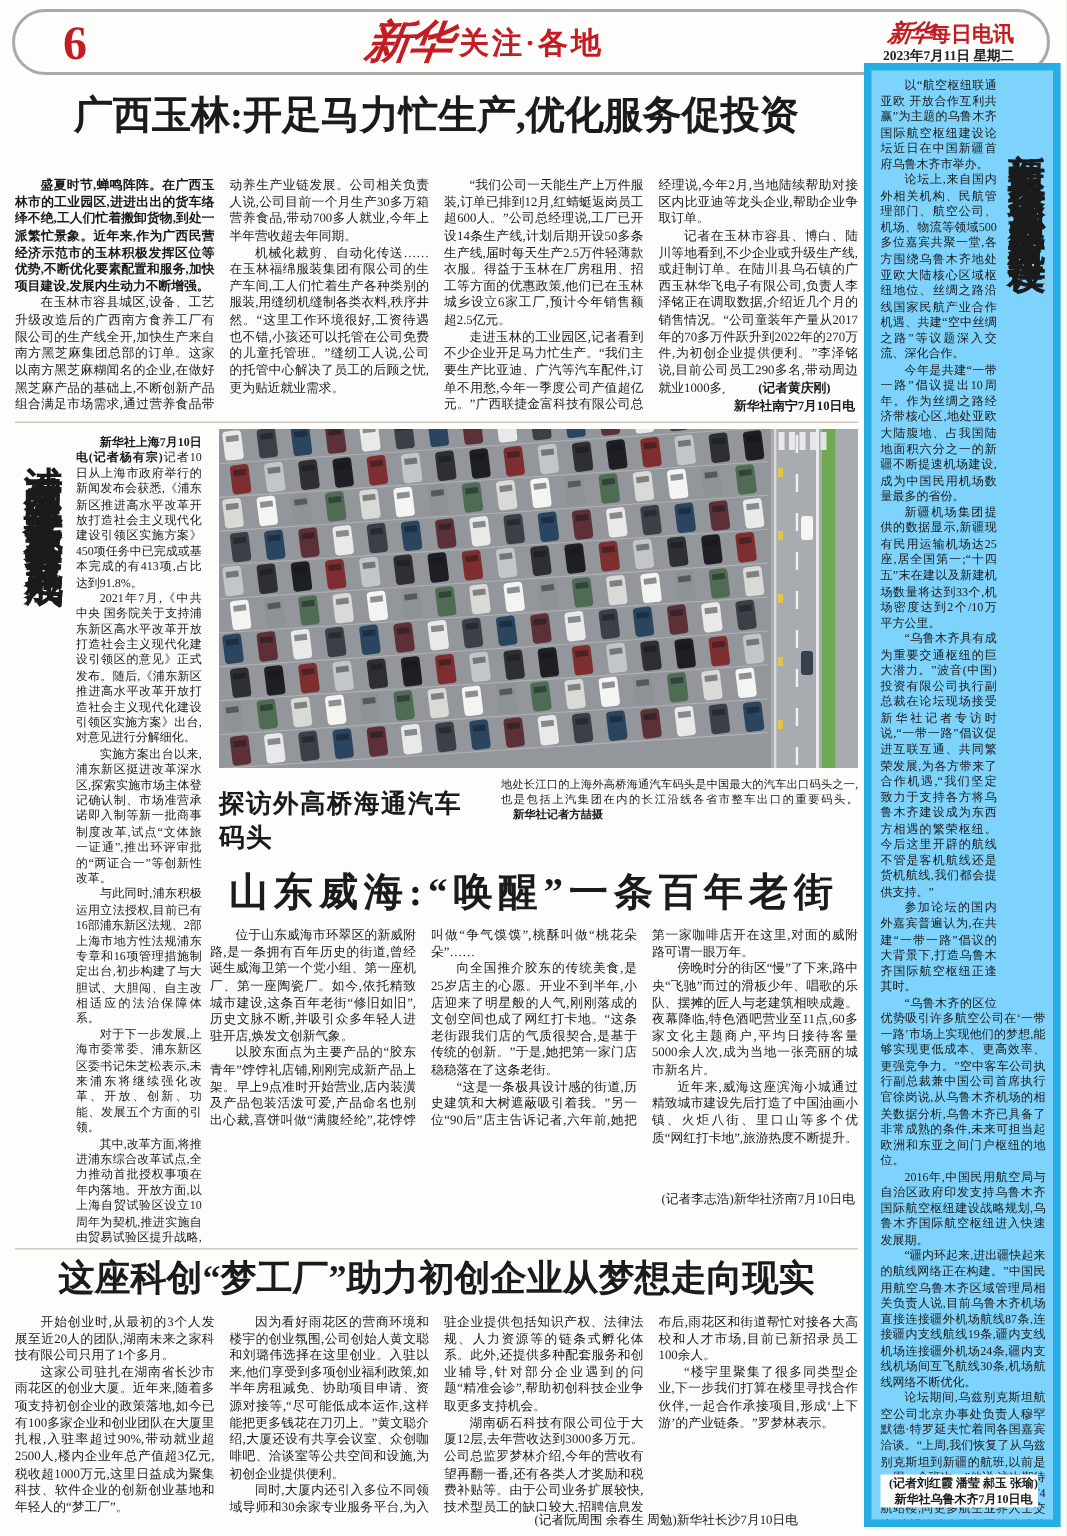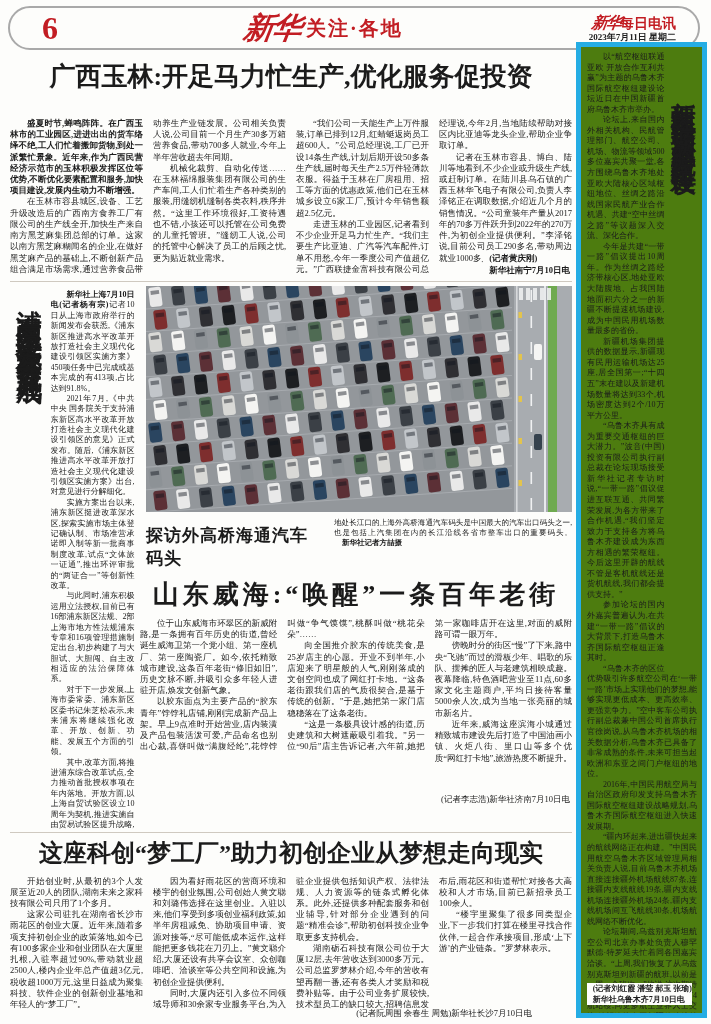--- a/index.html
+++ b/index.html
@@ -16,21 +16,21 @@
   .script{color:var(--red);font-weight:bold;font-style:italic;transform:skewX(-8deg);letter-spacing:-2px;}
   .mast-center .script{font-size:30px;}
   .mast-center .sec{color:var(--red);font-size:20px;font-weight:bold;letter-spacing:2px;}
   .mast-right{text-align:right;line-height:1.15;margin-right:4px;}
   .mast-right .row1{color:var(--red);font-weight:bold;font-size:14px;white-space:nowrap;}
   .mast-right .row1 .script{font-size:16px;display:inline-block;}
   .mast-right .row2{font-size:9px;font-weight:bold;color:#222;}
   
   .headline{font-weight:bold;text-align:center;line-height:1.15;}
   .body-cols{font-size:8.5px;line-height:1.32;overflow:hidden;}
-  .byline{position:absolute;font-size:8.5px;font-weight:bold;background:#fdfdfb;padding-left:6px;text-align:left;}
+  .byline{position:absolute;font-size:8.5px;font-weight:bold;background:#fdfdfb;padding-left:6px;text-align:center;}
   
   #yulin{position:absolute;left:10px;top:56px;width:562px;height:226px;border-bottom:1px solid var(--rule);box-sizing:border-box;}
   #yulin .headline{font-size:26px;margin:6px 0 9px 0;}
   #yulin .body-cols{column-count:4;column-gap:10px;height:164px;margin-top:26px;}
   [data-lede-bold] .para:first-child{font-weight:bold;}
   #yulin .byline{right:2px;bottom:4px;}
   
   #pudong{position:absolute;left:12px;top:290px;width:127px;height:542px;display:flex;gap:6px;}
   .vhead{writing-mode:vertical-rl;text-orientation:upright;font-weight:bold;font-size:26px;
          letter-spacing:4px;height:538px;line-height:1.25;}
@@ -47,21 +47,21 @@
   #weihai .headline{font-size:26px;letter-spacing:4px;margin:2px 0 8px 0;}
   #weihai .body-cols{column-count:3;column-gap:10px;height:210px;}
   #weihai .byline{right:2px;bottom:24px;font-weight:normal;}
   
   #changsha{position:absolute;left:10px;top:832px;width:562px;height:190px;border-top:1px solid var(--rule);box-sizing:border-box;}
   #changsha .headline{font-size:24px;margin:7px 0 8px 0;}
   #changsha .body-cols{column-count:4;column-gap:10px;height:138px;}
   #changsha .byline{right:40px;bottom:2px;font-weight:normal;}
   
   #xinjiang{position:absolute;left:576px;top:42px;width:131px;height:976px;border:5px solid var(--box-blue);
-            box-sizing:border-box;background:#4d7c0f;padding:5px 5px 30px 6px;overflow:hidden;}
+            box-sizing:border-box;background:#7dd3fc;padding:5px 5px 30px 6px;overflow:hidden;}
   #xinjiang .nj-head{float:right;writing-mode:vertical-rl;text-orientation:upright;font-size:25px;font-weight:bold;
                      height:576px;letter-spacing:4px;margin:30px 0 8px 5px;line-height:1.1;}
   #xinjiang .para{font-size:8px;line-height:1.32;}
   #xinjiang .byline{right:10px;bottom:8px;font-size:8px;line-height:1.4;}
 </style>
 </head>
 <body>
 
 <div id="page">
 

